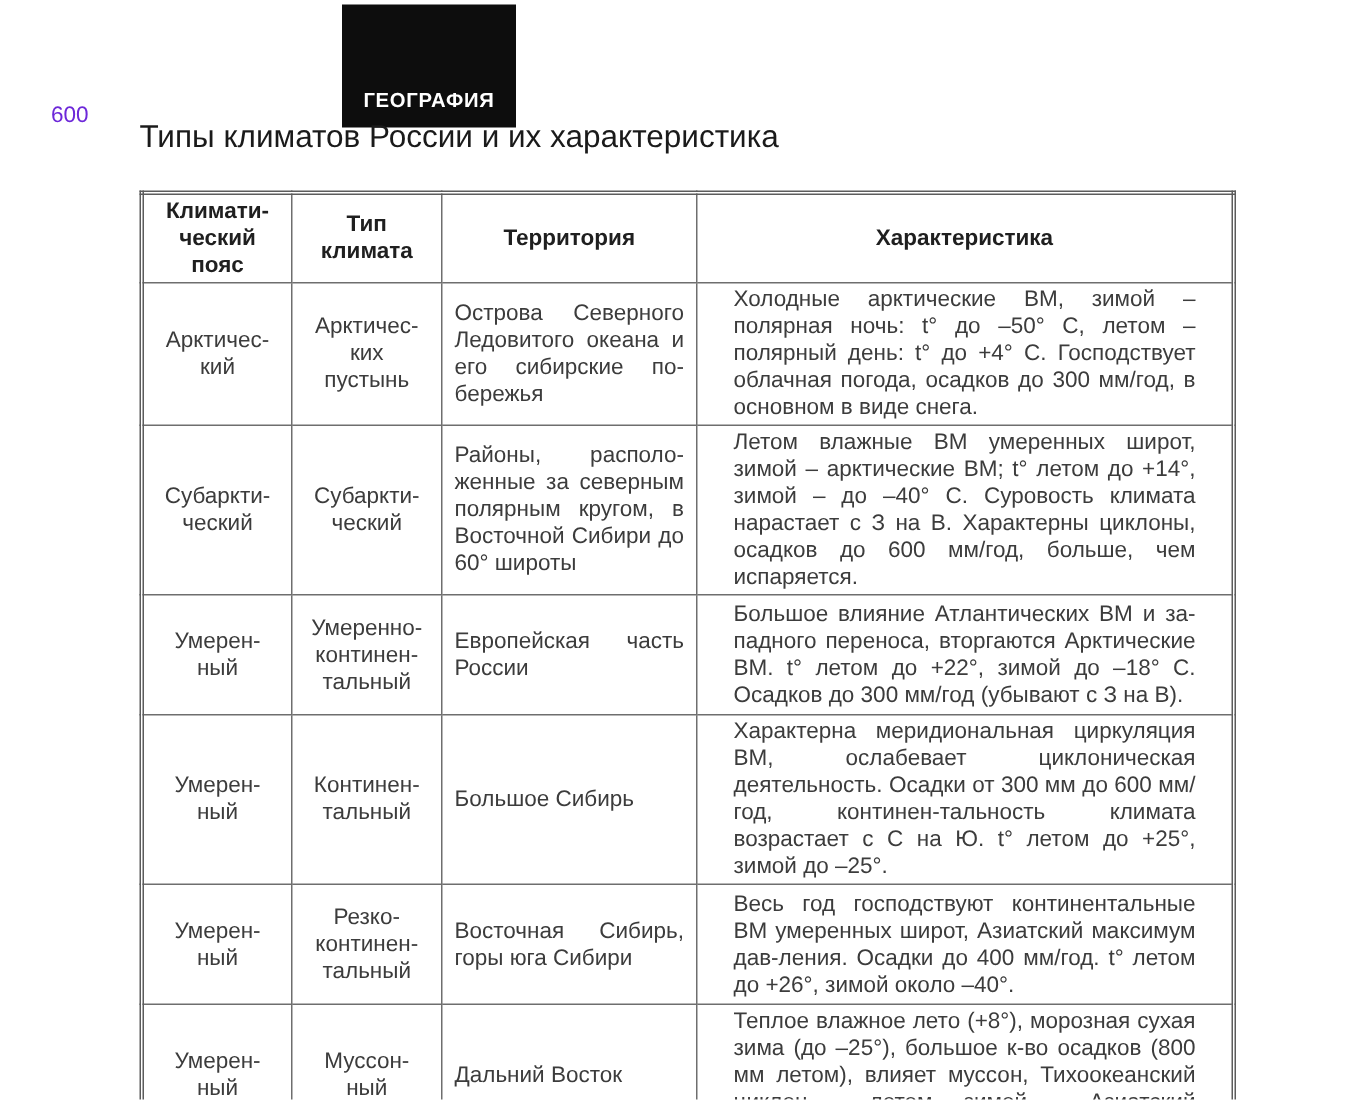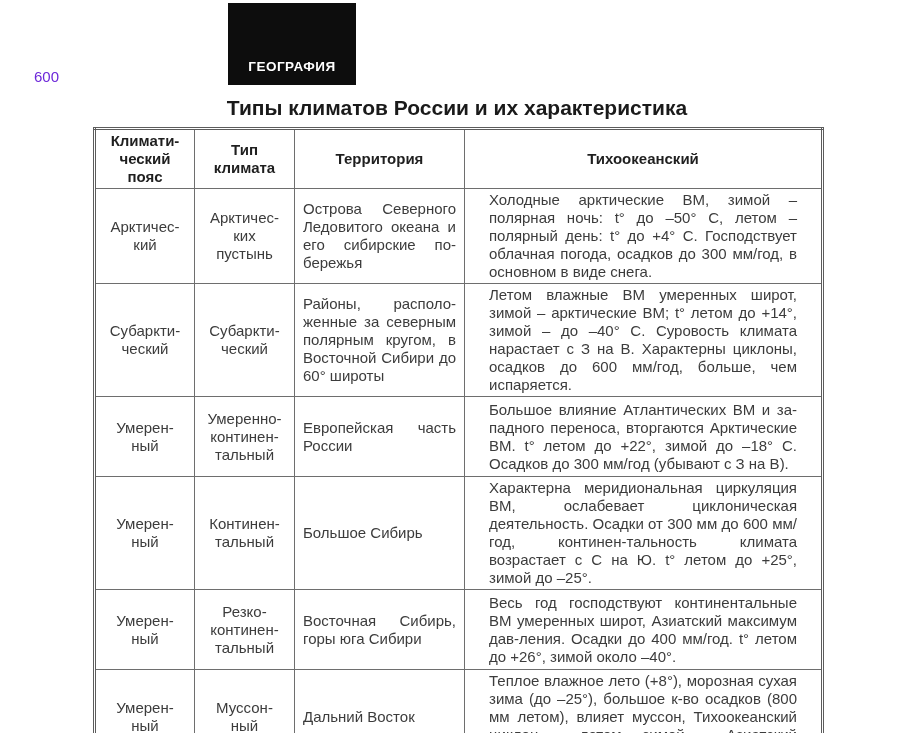--- a/index.html
+++ b/index.html
@@ -6,33 +6,33 @@
   html, body { width: 910px; height: 733px; background: #ffffff; overflow: hidden; }
   body { font-family: "Liberation Sans", sans-serif; position: relative; }
 
   .page-number {
     position: absolute; left: 34px; top: 68px;
     font-size: 15px; color: #6d28d9;
   }
 
   .banner {
     position: absolute; left: 228px; top: 3px;
-    width: 128px; height: 82px;
+    width: 116px; height: 82px;
     background: #0d0d0d;
     display: flex; align-items: flex-end; justify-content: center;
     padding-bottom: 11px;
   }
   .banner span {
     color: #ffffff; font-weight: bold; font-size: 13.5px;
     letter-spacing: 0.5px;
   }
 
   .doc-title {
-    position: absolute; left: 93px; top: 96px; width: 728px;
-    text-align: center; font-weight: bold; font-size: 21px;
+    position: absolute; left: 93px; top: 80px; width: 728px;
+    font-weight: normal; font-size: 21px;
     color: #1a1a1a; white-space: nowrap;
   }
 
   table.climate {
     position: absolute; left: 93px; top: 127px;
     width: 728px;
     border-collapse: collapse;
     table-layout: fixed;
     border: 3px double #5c5c5c;
   }
@@ -78,21 +78,21 @@
     <col style="width:358px">
   </colgroup>
   <thead>
     <tr style="height:56px">
       <th>Климати-
 ческий
 пояс</th>
       <th>Тип
 климата</th>
       <th>Территория</th>
-      <th>Тихоокеанский</th>
+      <th>Характеристика</th>
     </tr>
   </thead>
   <tbody>
     <tr style="height:79px">
       <td class="cell-belt">Арктичес-
 кий</td>
       <td class="cell-type">Арктичес-
 ких
 пустынь</td>
       <td class="cell-territory">Острова Северного Ледовитого океана и его сибирские по-бережья</td>

